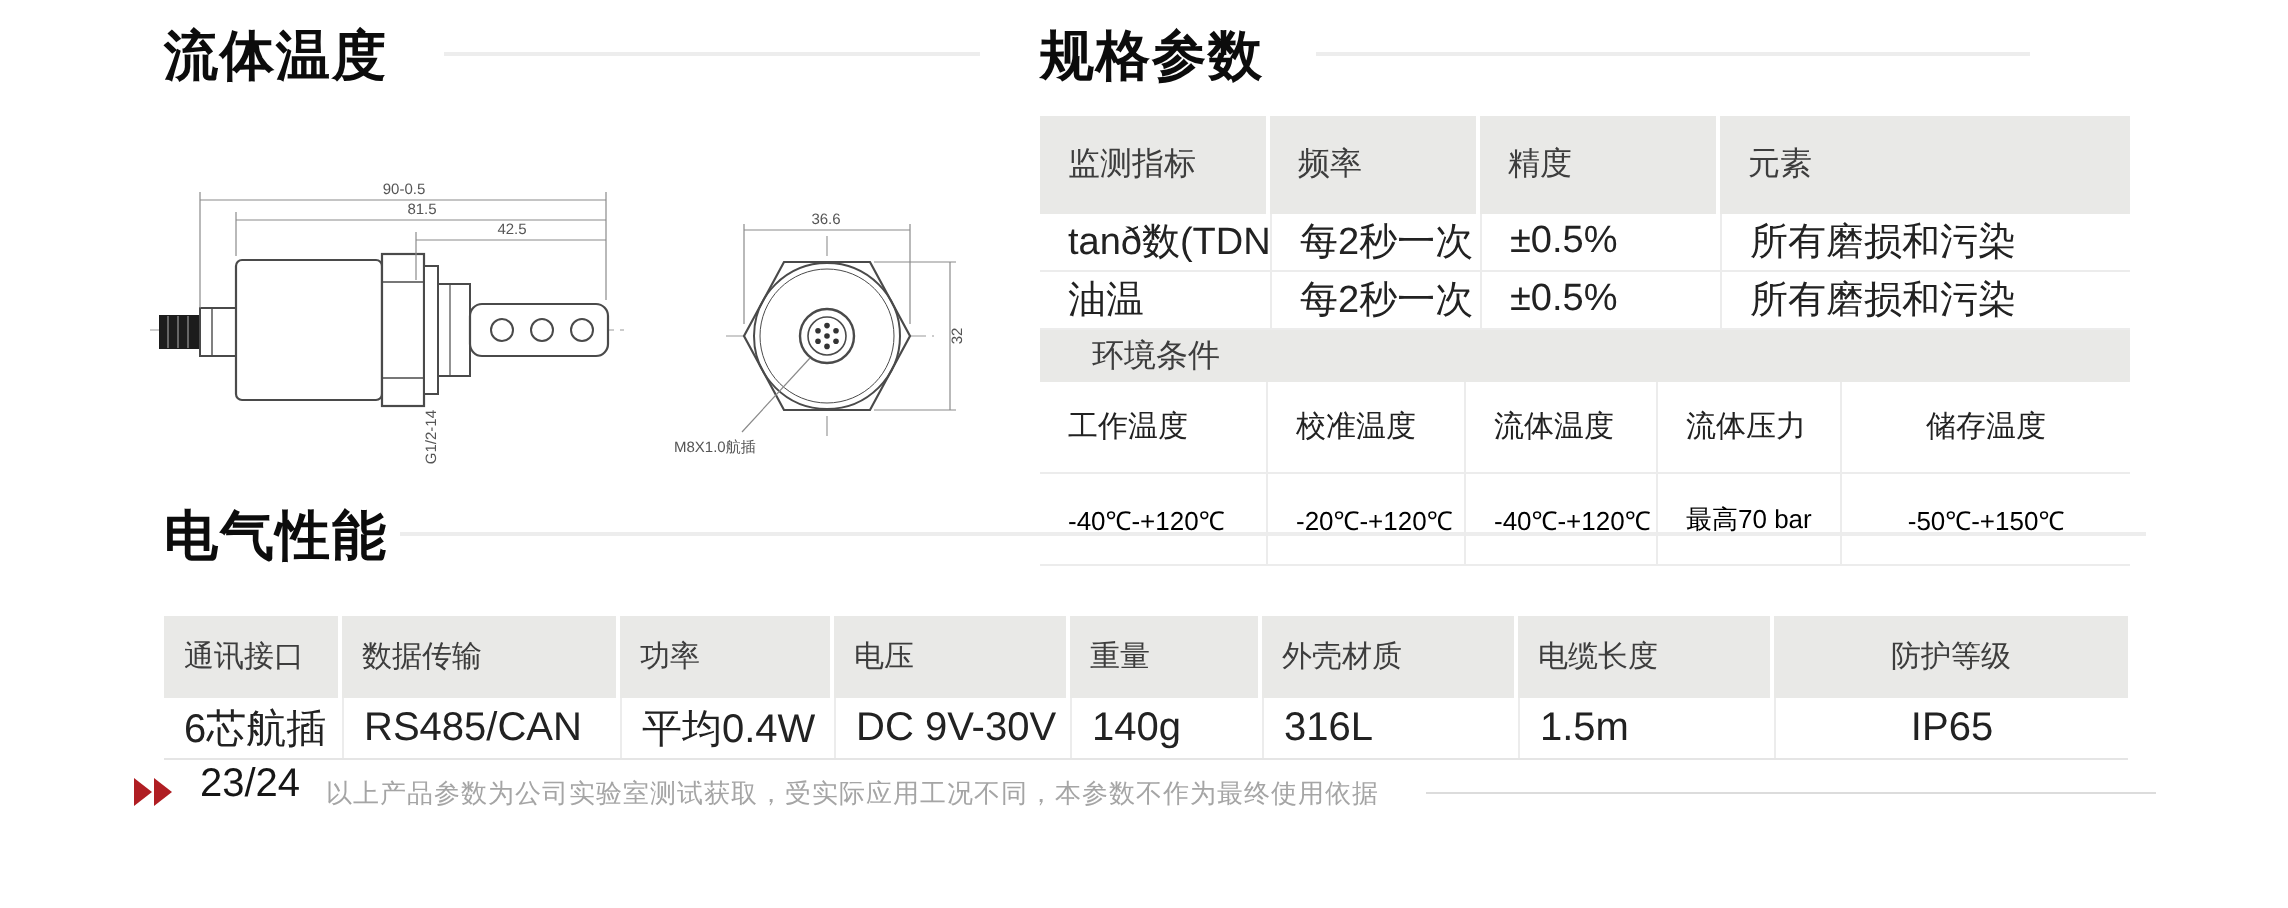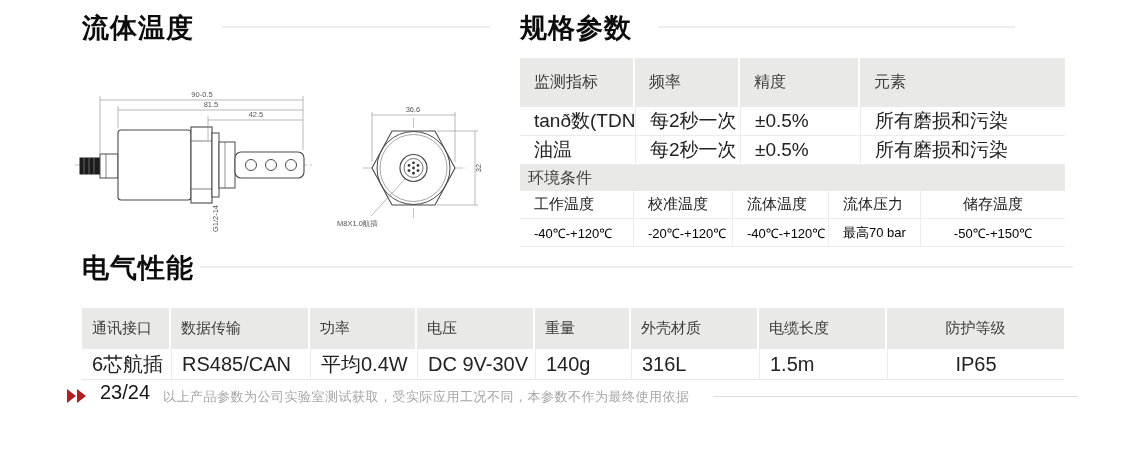--- a/index.html
+++ b/index.html
@@ -16,22 +16,22 @@
   .cell.center { justify-content:center; padding-left:0; }
 
   
   .spec-table { position:absolute; left:520px; top:58px; width:545px; }
   .spec-head { grid-template-columns:113px 103px 118px 205px; column-gap:2px; height:49px; }
   .spec-head .cell { background:var(--table-header-bg); font-size:16px; color:#3d3d3d; }
   .spec-body { grid-template-columns:115px 105px 120px 205px; height:29px; border-bottom:1px solid var(--border); }
   .spec-body .cell { font-size:19px; }
   .spec-body .cell + .cell, .env-body .cell + .cell { border-left:1px solid var(--border); }
   .subhead { height:26px; background:var(--table-header-bg); display:flex; align-items:center;
-             padding-left:8px; font-size:16px; color:#3d3d3d; }
-  .env-body { grid-template-columns:113px 99px 96px 92px 145px; height:28px; }
+             padding-left:26px; font-size:16px; color:#3d3d3d; }
+  .env-body { grid-template-columns:113px 99px 96px 92px 145px; height:46px; }
   .env-labels { font-size:15px; border-bottom:1px solid var(--border); }
   .env-values { font-size:13px; border-bottom:1px solid var(--border); }
   .env-values .cell { color:#000000; }
 
   
   .elec-table { position:absolute; left:82px; top:308px; width:982px; }
   .elec-head { grid-template-columns:87px 137px 105px 116px 94px 126px 126px 177px; column-gap:2px; height:41px; }
   .elec-head .cell { background:var(--table-header-bg); font-size:15px; color:#3d3d3d; padding-left:10px; }
   .elec-body { grid-template-columns:89px 139px 107px 118px 96px 128px 128px 177px; height:31px;
                border-bottom:1px solid #e5e5e5; }

